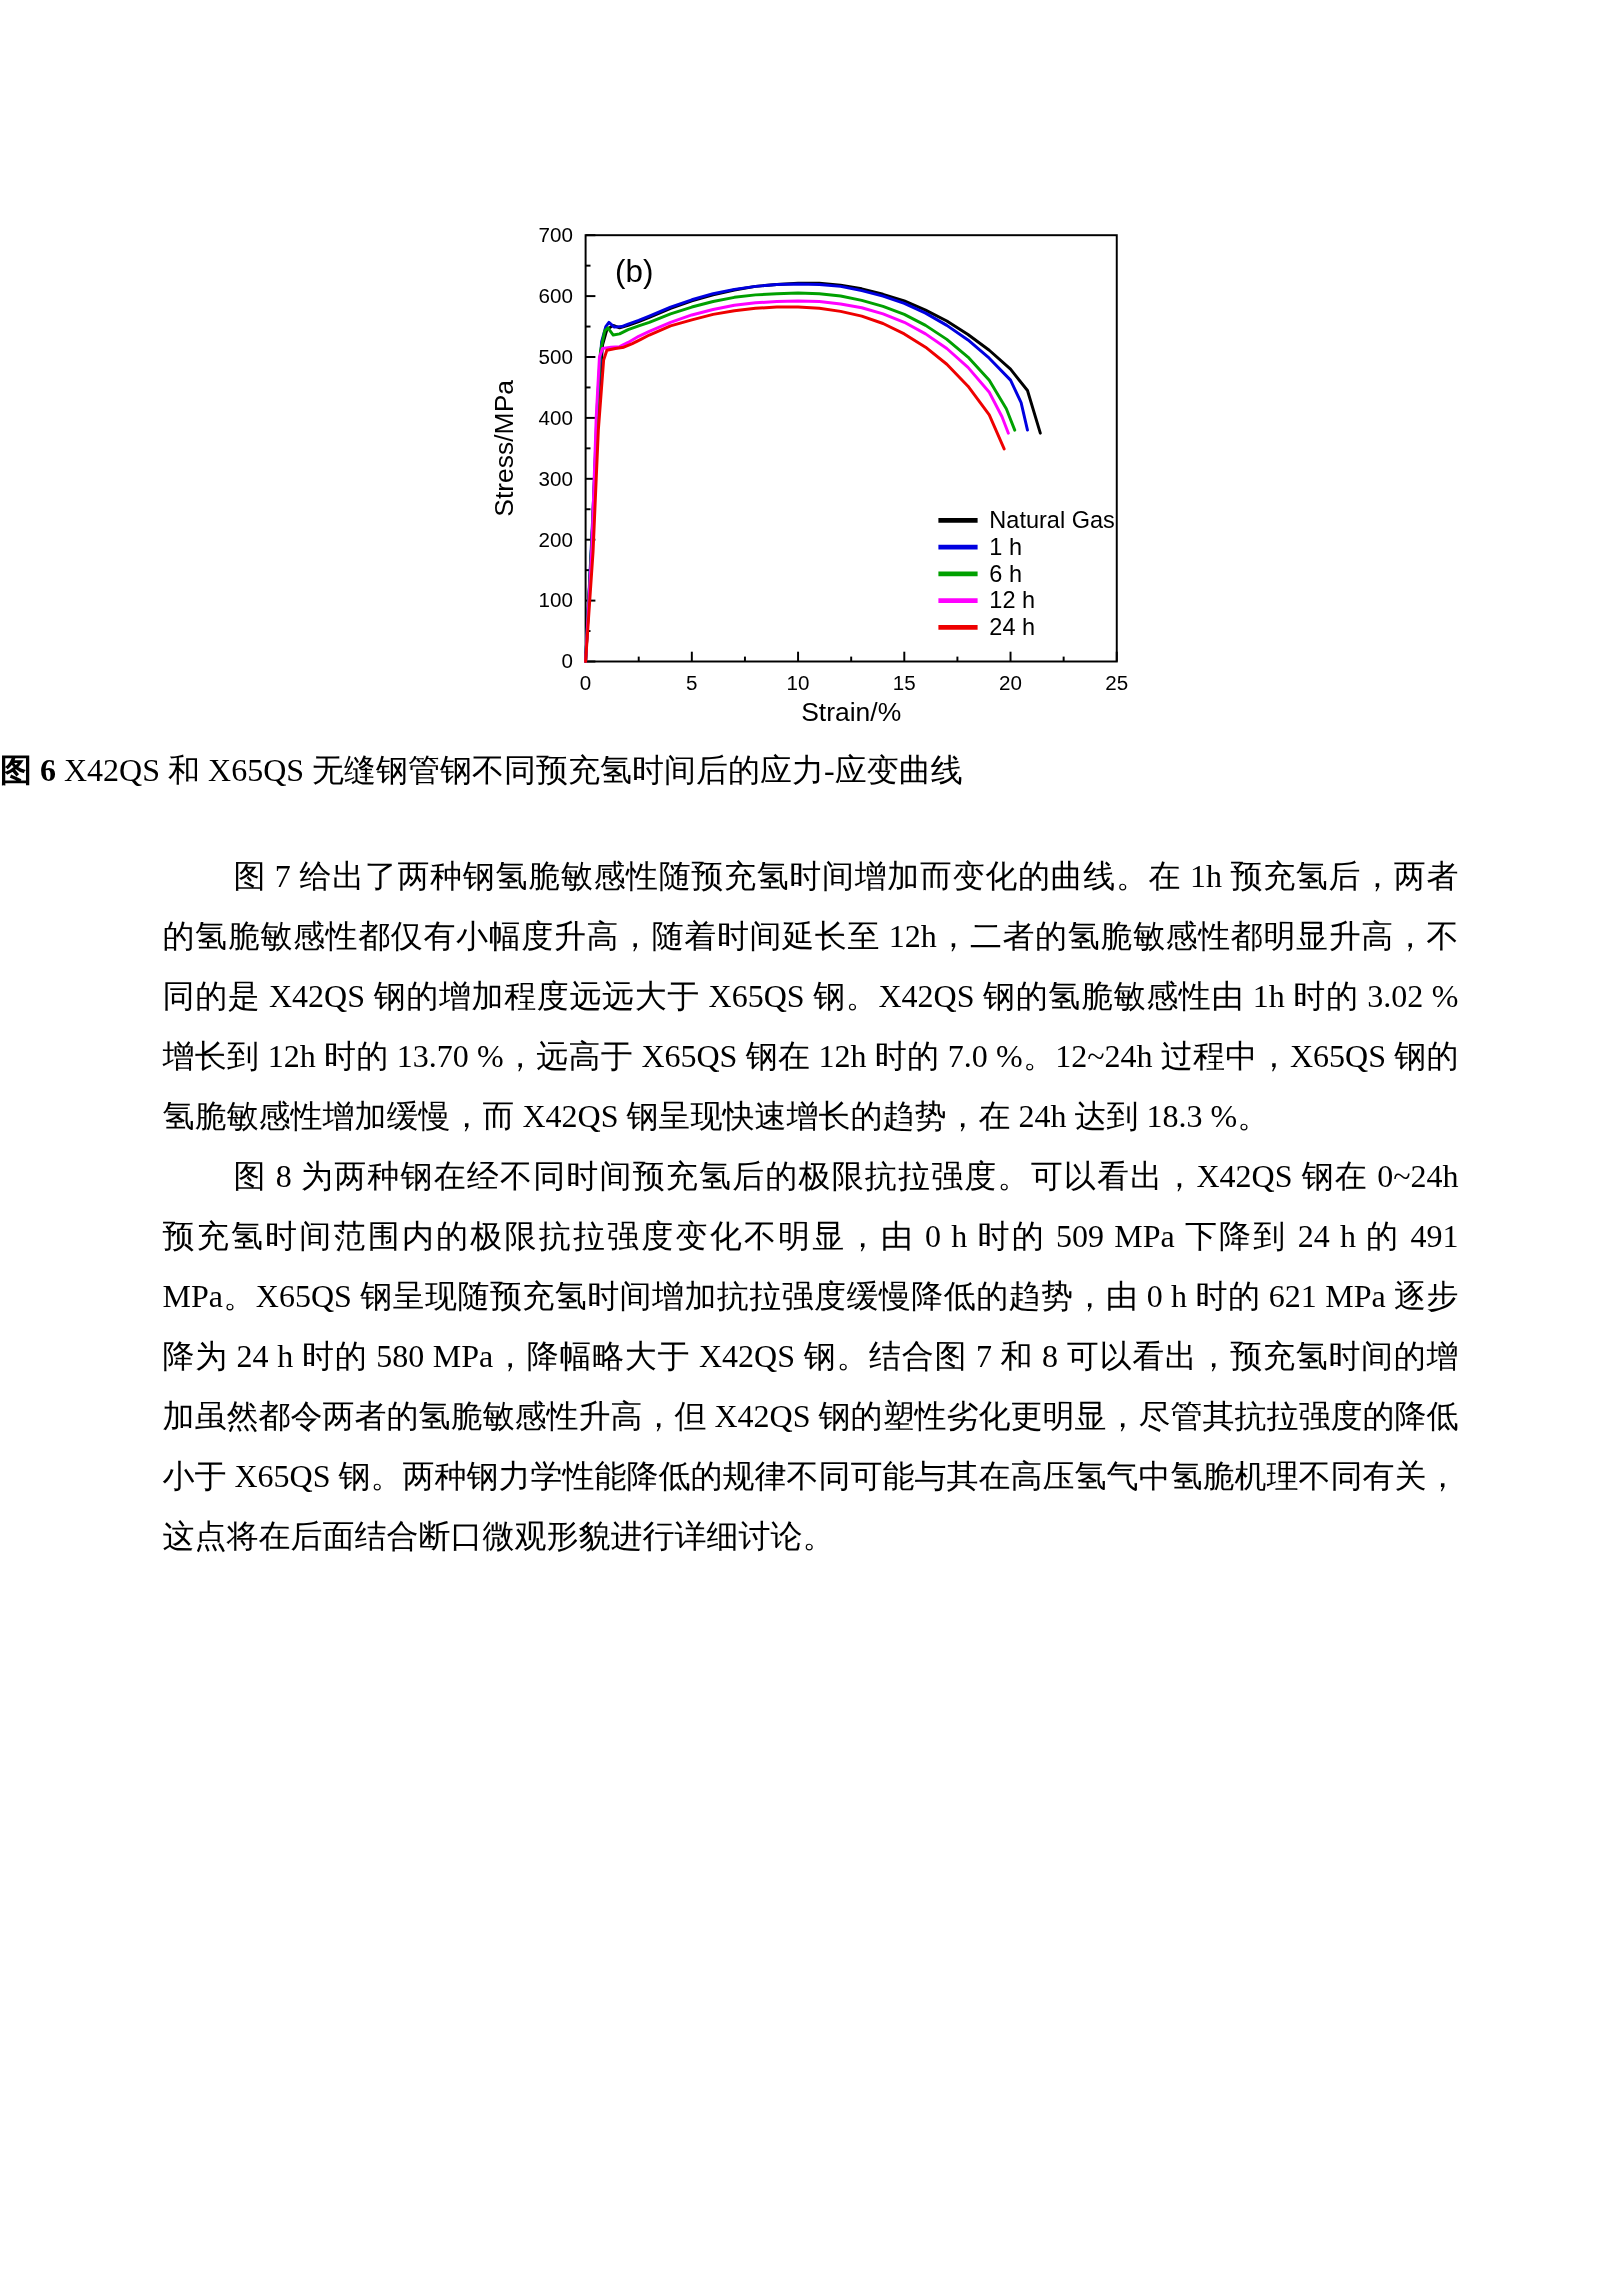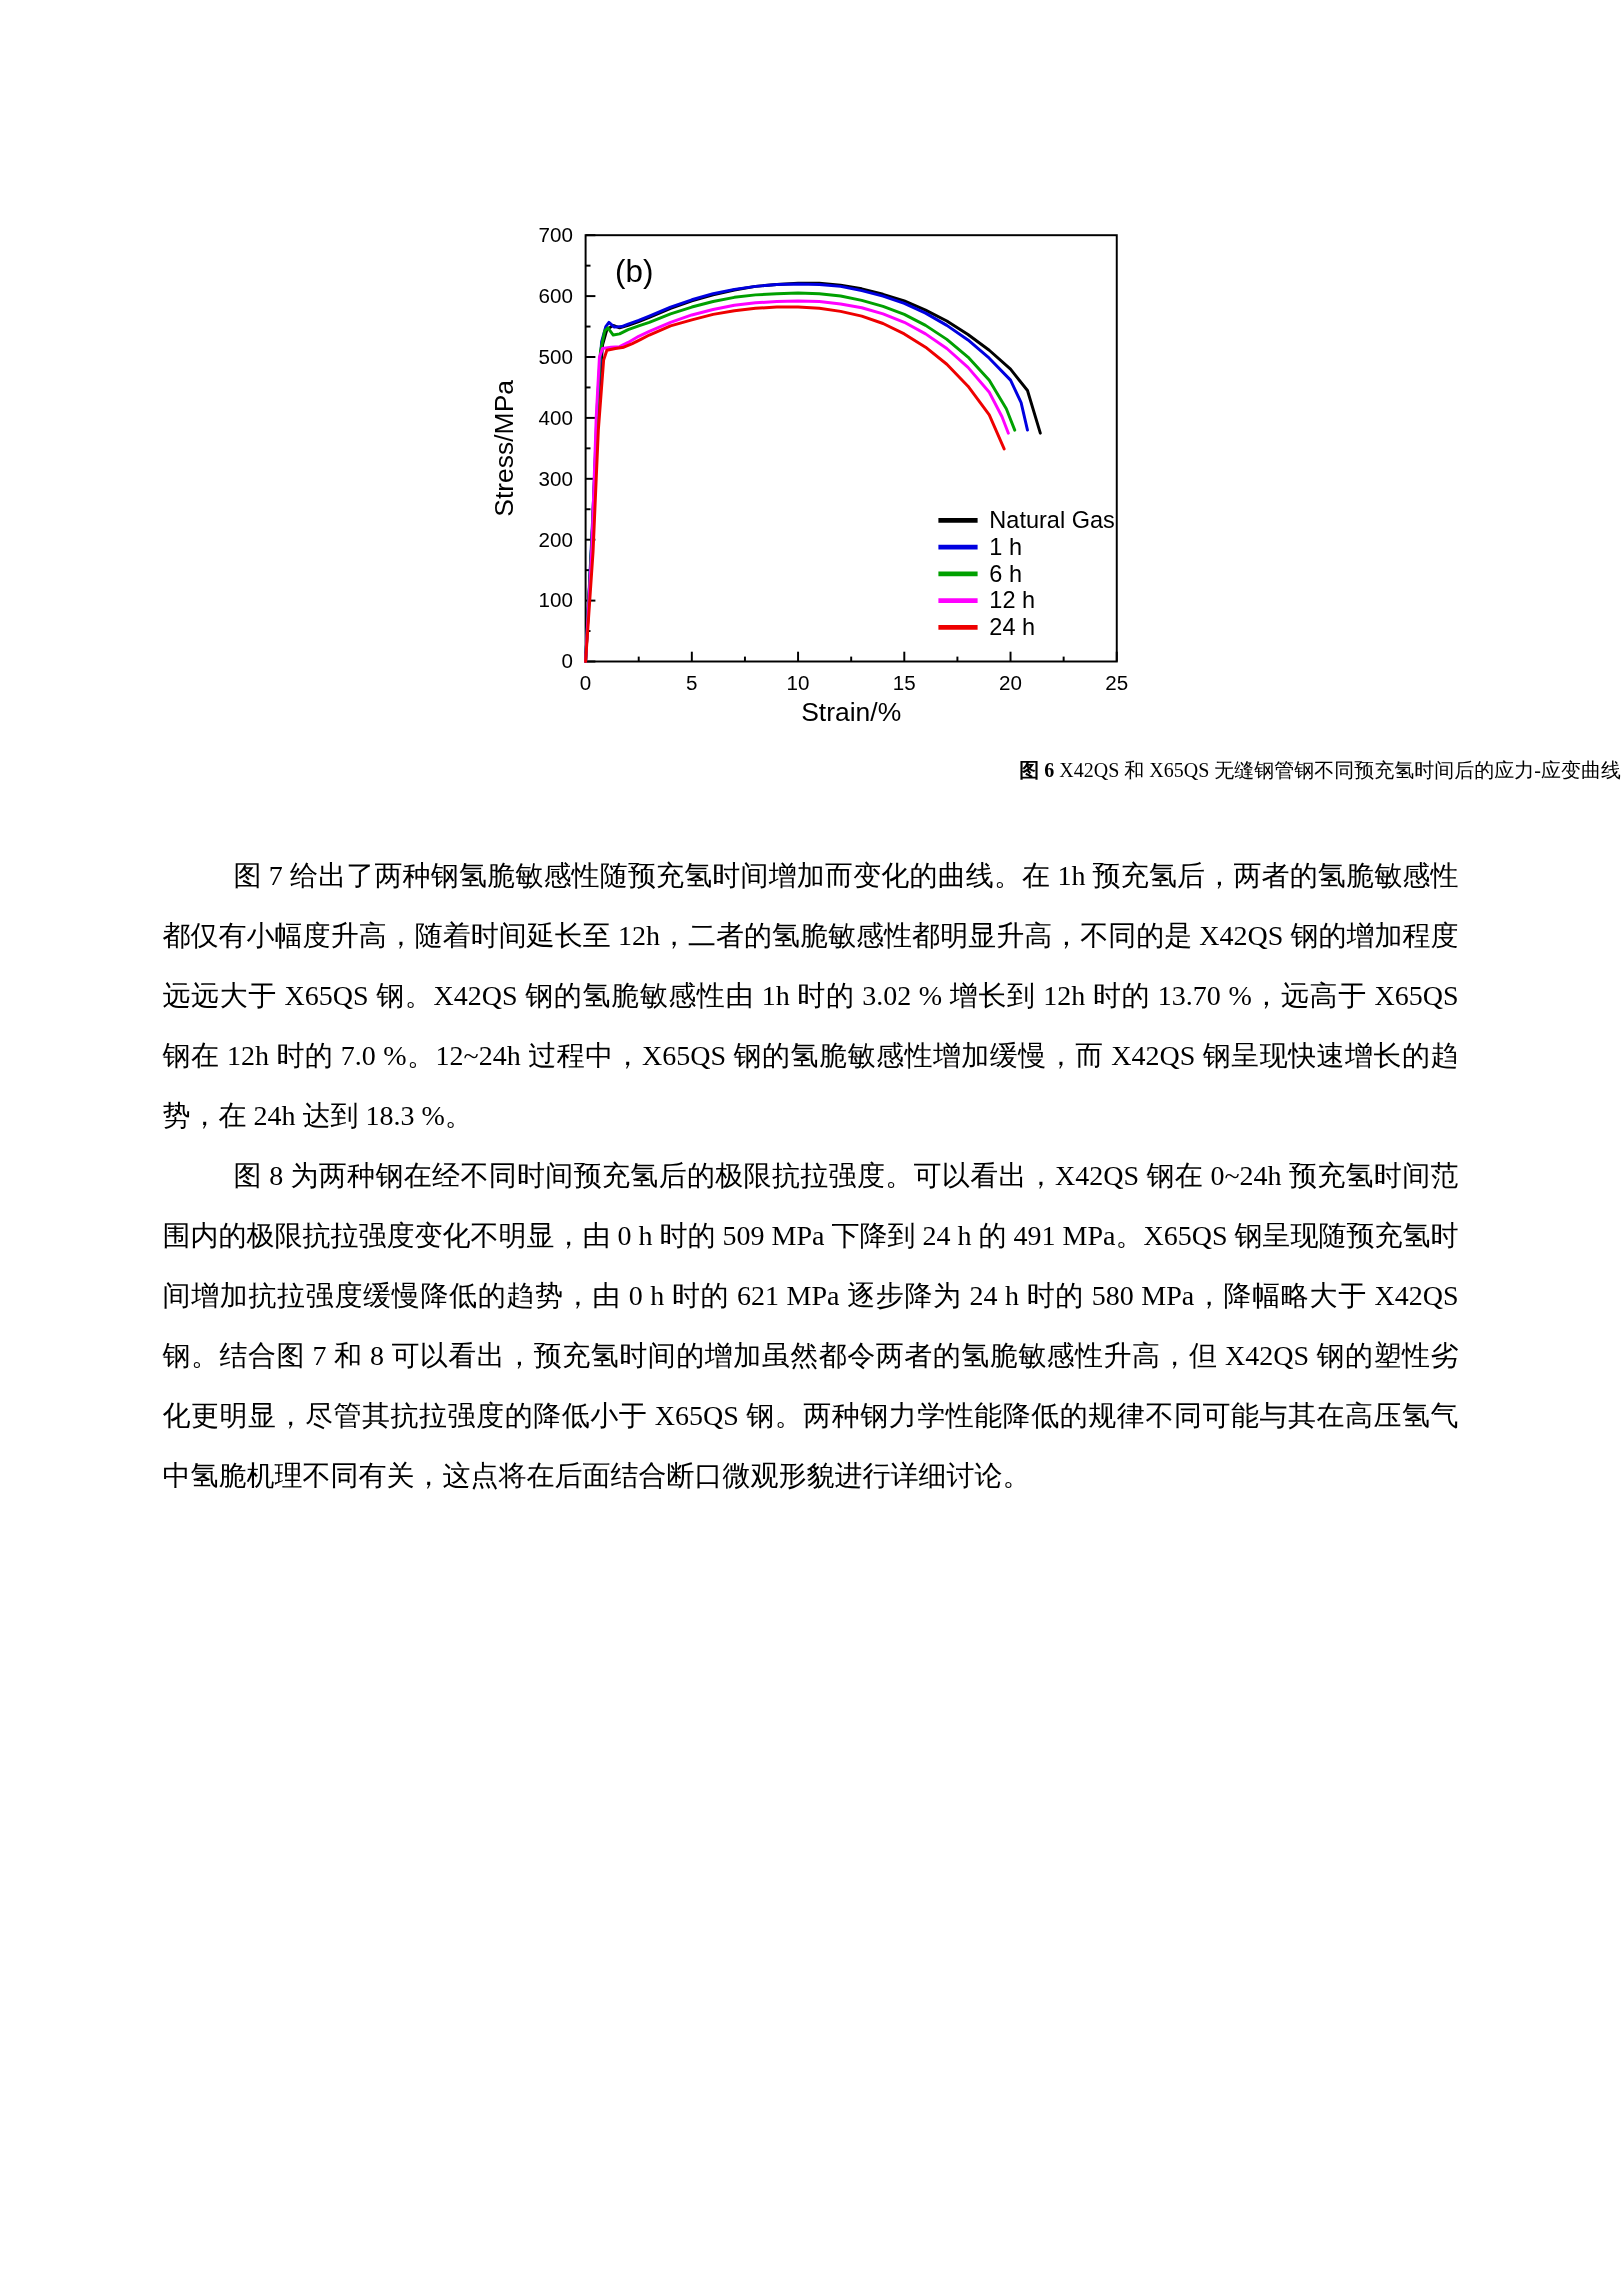--- a/index.html
+++ b/index.html
@@ -8,27 +8,27 @@
     width:1621px;
     height:2293px;
     background:#ffffff;
     color:#000;
     font-family:"Liberation Serif","DejaVu Serif",serif;
     overflow:hidden;
   }
   .figure{margin:147px auto 0;text-align:center;}
   .figure svg{display:inline-block;}
   svg text{font-family:"Liberation Sans","DejaVu Sans",sans-serif;fill:#000;}
-  .caption{text-align:right;font-size:20px;line-height:42px;}
+  .caption{text-align:left;font-size:32px;line-height:42px;}
   .caption-zh{margin-top:9.8px;}
   .bold{font-weight:bold;}
   .body-text{width:1296px;margin:55px auto 0;}
   .body-text p{
     margin:0;
-    font-size:28px;
+    font-size:32px;
     line-height:60px;
     text-align:justify;
     text-indent:71px;
   }
 </style>
 </head>
 <body>
 
 <div class="page">
 

